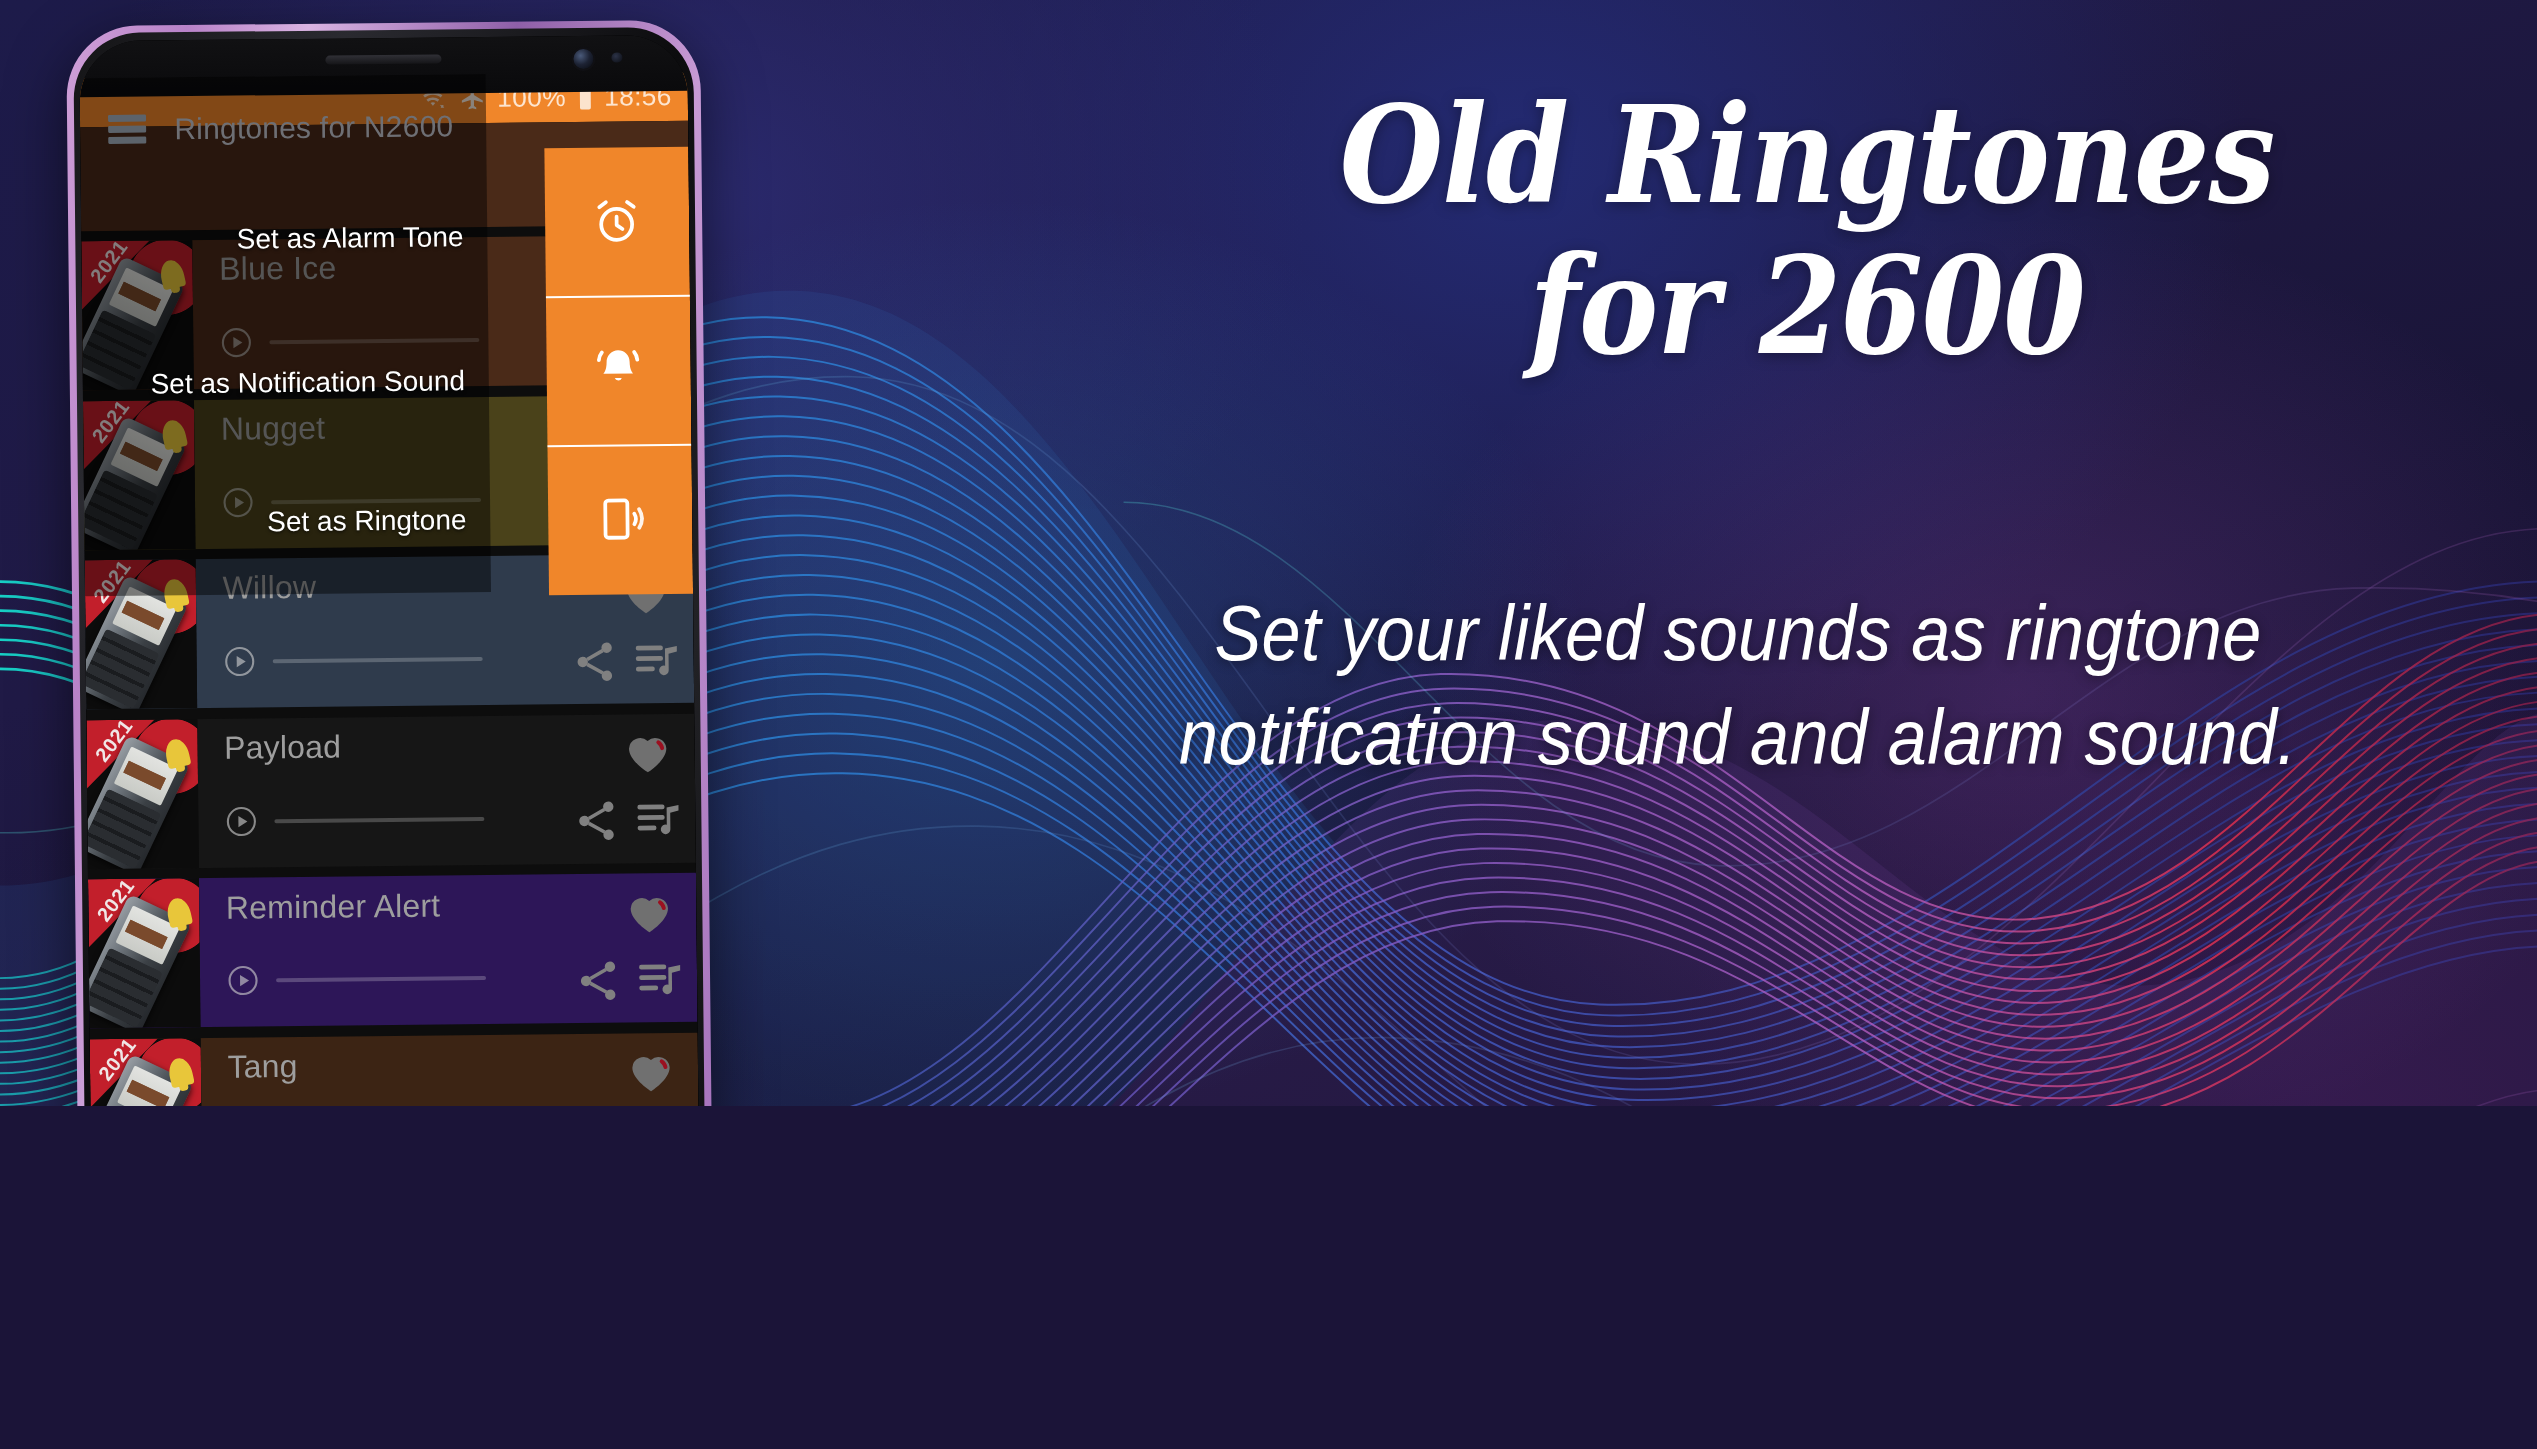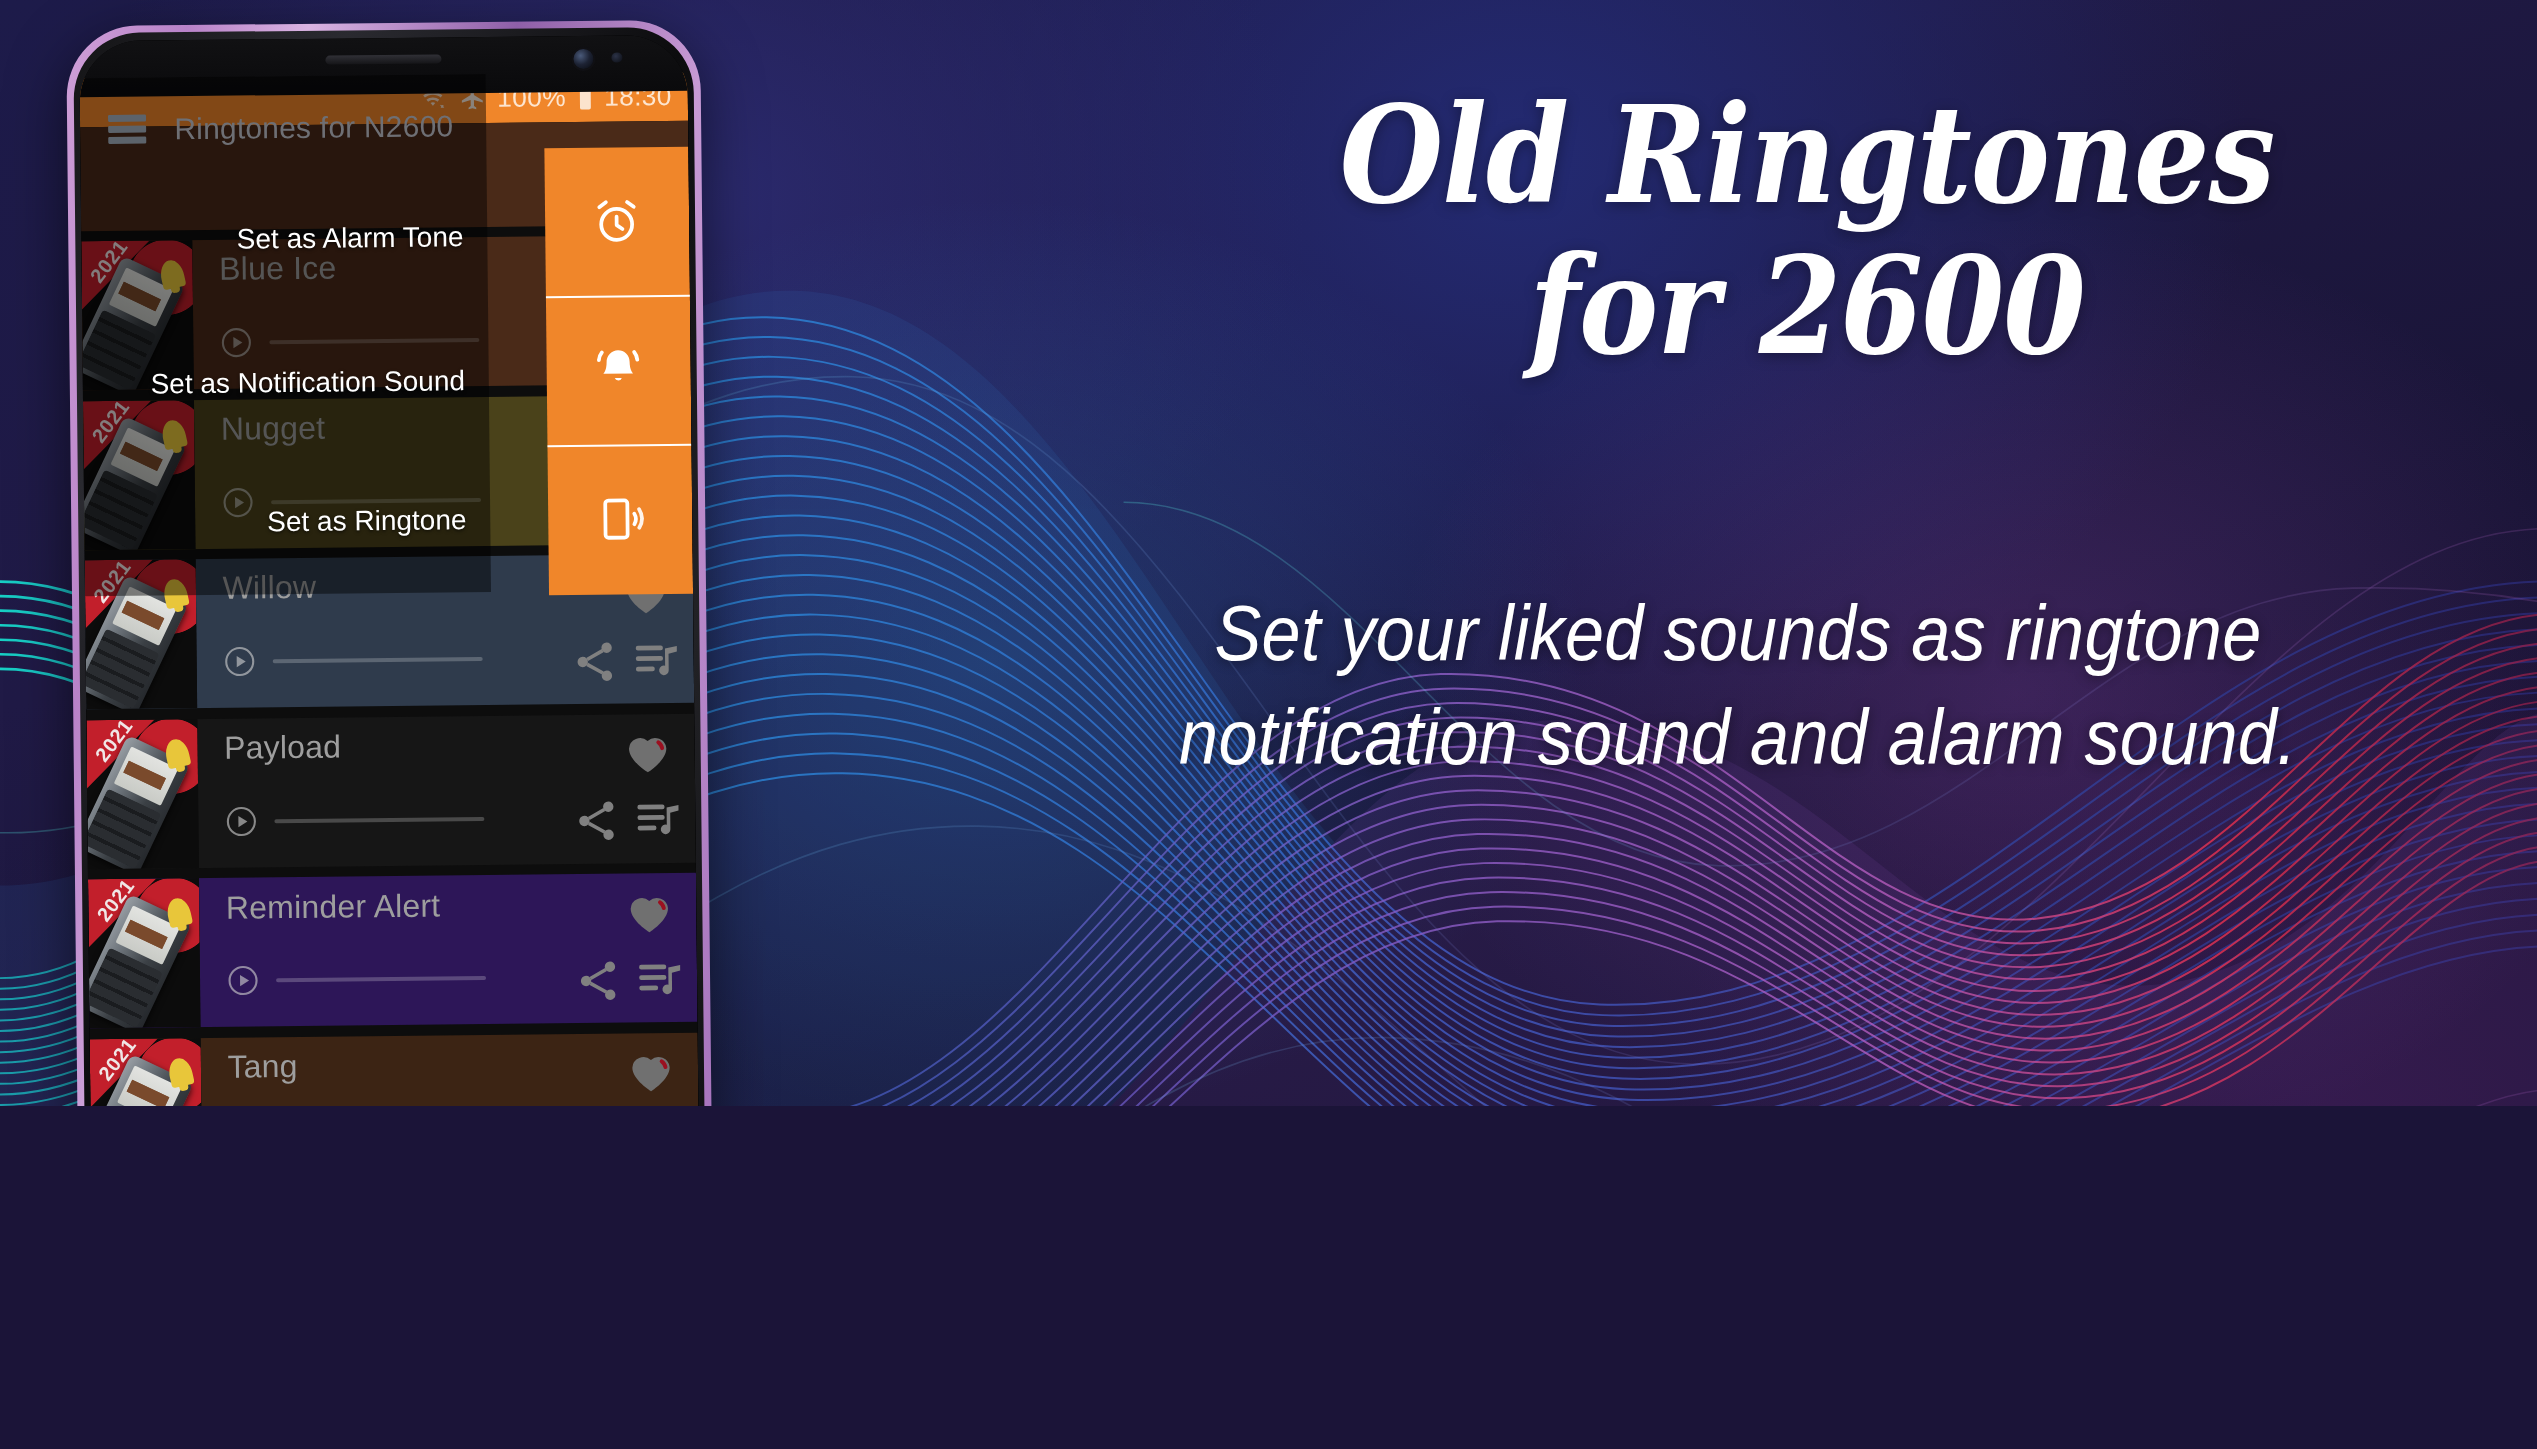--- a/index.html
+++ b/index.html
@@ -405,21 +405,21 @@
               <path d="M21 16v-2l-8-5V3.5a1.5 1.5 0 0 0-3 0V9l-8 5v2l8-2.5V19l-2 1.5V22l3.5-1 3.5 1v-1.5L13 19v-5.5L21 16z"></path>
             </svg>
           </span>
           <span class="sb-text">100%</span>
           <span class="sb-icon">
             <svg width="17" height="29" viewBox="0 0 12 24" fill="#fbe3cd">
               <rect x="4" y="1" width="4" height="2" rx="1"></rect>
               <rect x="1.5" y="3" width="9" height="19" rx="1.6"></rect>
             </svg>
           </span>
-          <span class="sb-text">18:30</span>
+          <span class="sb-text">18:56</span>
         </div>
 
         <div class="listwrap">
 
           <div class="row" style="height:104px;background:#4a2a18;"></div>
 
           <div class="row" style="background:#4a2a18">
             <div class="thumb">
               <div class="art"></div>
                 <div class="nokia">

